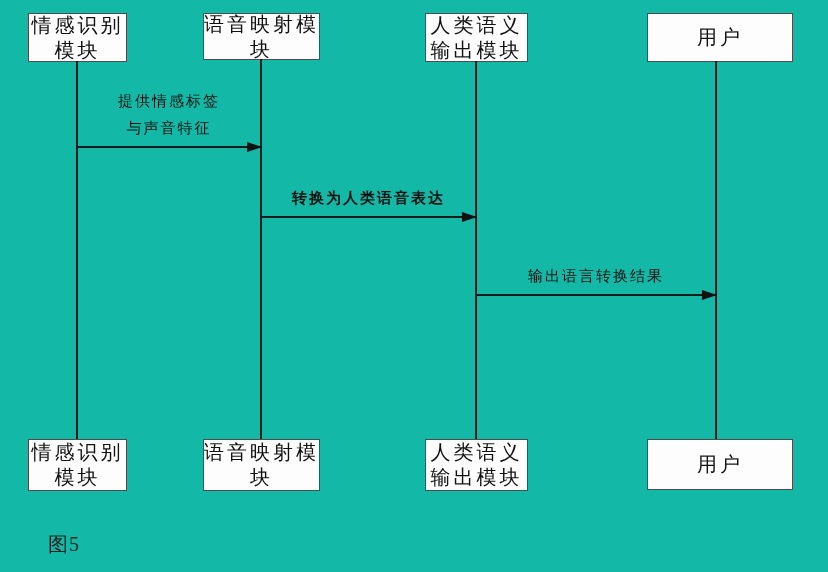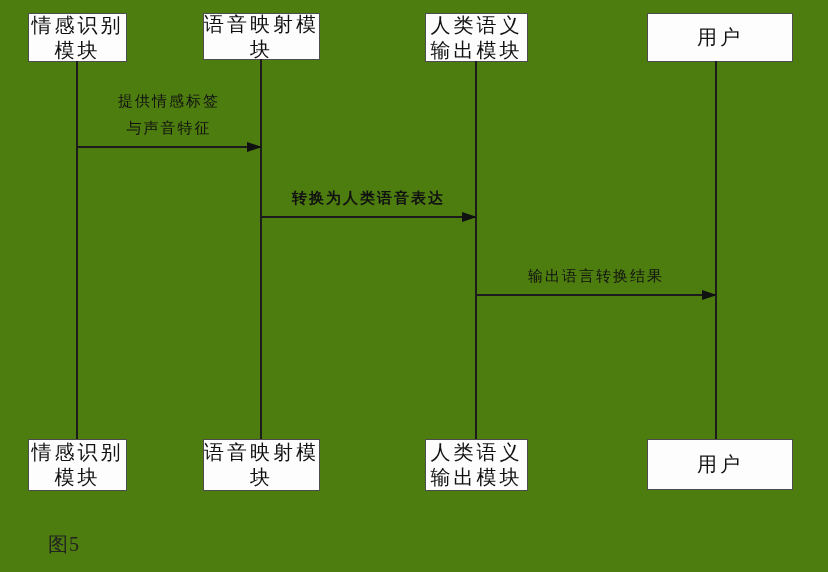--- a/index.html
+++ b/index.html
@@ -5,21 +5,21 @@
   html, body {
     margin: 0;
     padding: 0;
     background: #ffffff;
     font-family: "Liberation Serif", "DejaVu Serif", serif;
   }
   .canvas {
     position: relative;
     width: 828px;
     height: 572px;
-    background: #4d7c0f;
+    background: #14b8a6;
     overflow: hidden;
     color: #111111;
   }
   .actor-box {
     position: absolute;
     box-sizing: border-box;
     border: 1px solid #4d4d4d;
     background: #fdfdfd;
     display: flex;
     align-items: center;

